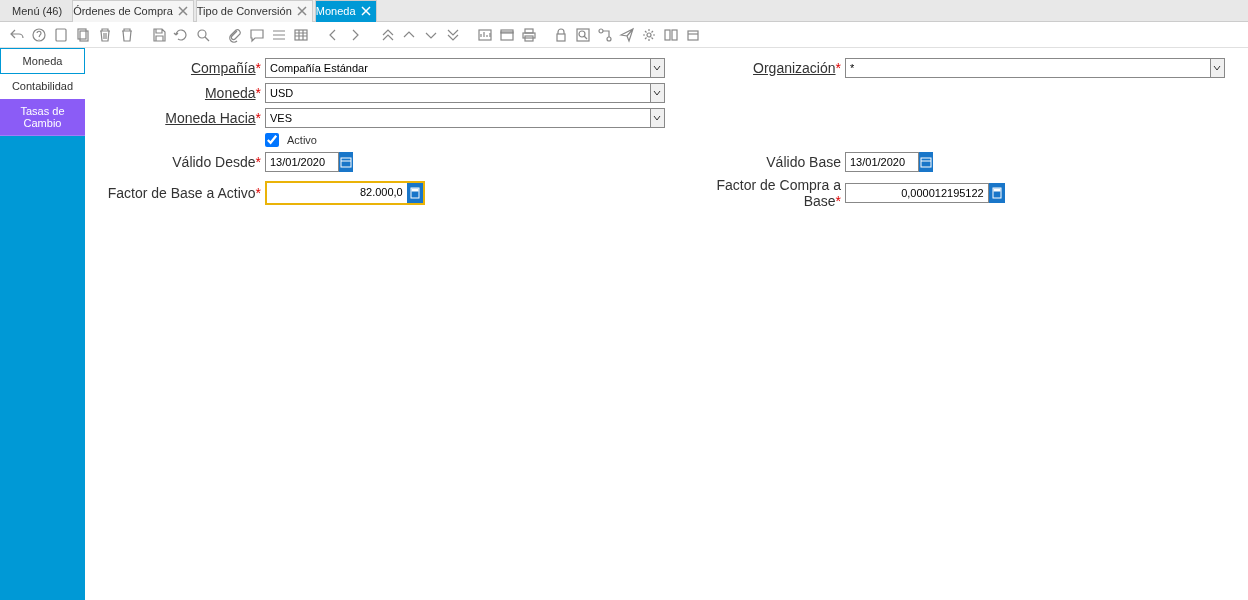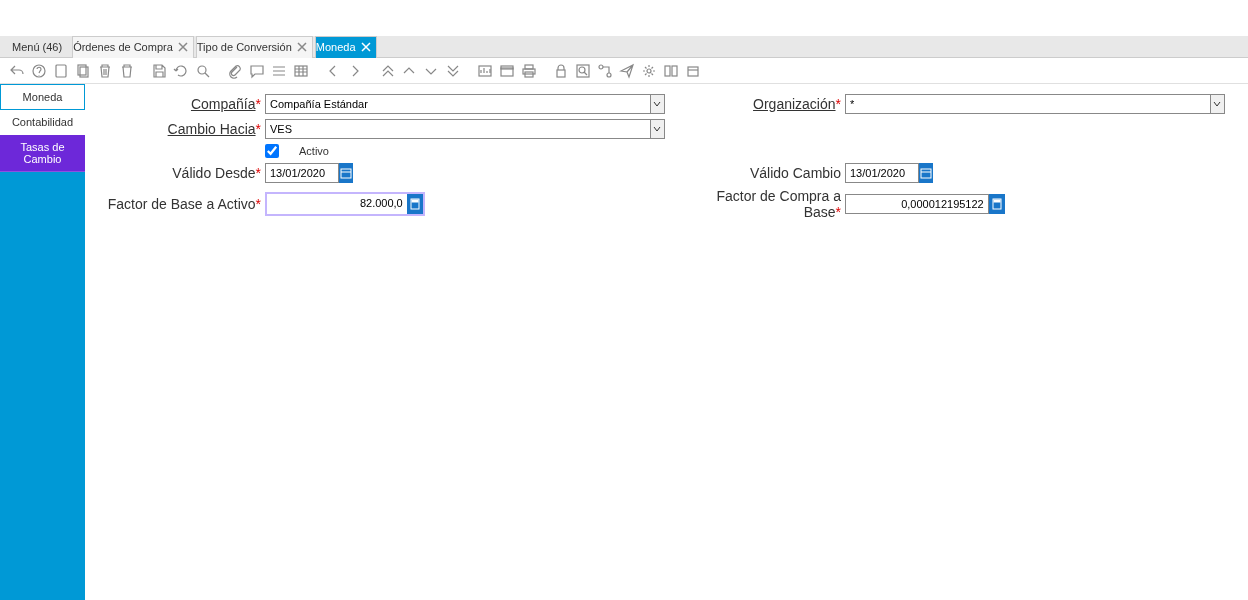--- a/index.html
+++ b/index.html
@@ -1,38 +1,38 @@
 <!DOCTYPE html>
 <html><head>
 <meta charset="utf-8">
 <style>
   * { box-sizing: border-box; margin: 0; padding: 0; }
   body { font-family: Arial, sans-serif; font-size: 11px; color: #333; background: #fff; width: 1248px; height: 600px; overflow: hidden; }
 
   
-  .tabs-bar { display: flex; align-items: center; background: #e8e8e8; border-bottom: 1px solid #ccc; height: 22px; padding-left: 2px; margin-top: 36px; }
+  .tabs-bar { display: flex; align-items: center; background: #e8e8e8; border-bottom: 1px solid #ccc; height: 22px; padding-left: 2px; }
   .menu-label { padding: 3px 10px; font-size: 11px; color: #333; cursor: pointer; }
   .tab { display: flex; align-items: center; padding: 3px 0; background: #f5f5f5; border: 1px solid #ccc; border-bottom: none; margin-right: 2px; height: 22px; cursor: pointer; }
   .tab.active { background: #0099d6; color: #fff; }
   .tab span { margin-right: 4px; }
   .tab-close { width: 12px; height: 12px; display: inline-block; cursor: pointer; }
   .tab-close svg { width: 12px; height: 12px; }
 
   
   .toolbar { display: flex; align-items: center; gap: 4px; padding: 4px 8px; border-bottom: 1px solid #e0e0e0; height: 26px; }
   .toolbar-icon { width: 18px; height: 18px; display: flex; align-items: center; justify-content: center; cursor: pointer; color: #666; }
   .toolbar-icon svg { width: 16px; height: 16px; stroke: #888; fill: none; stroke-width: 1.2; }
   .toolbar-sep { width: 6px; }
 
   
   .body-wrap { display: flex; height: calc(600px - 48px); }
   .sidebar { width: 85px; background: #0099d6; display: flex; flex-direction: column; }
   .sidebar-item { padding: 6px 4px; text-align: center; font-size: 11px; cursor: pointer; color: #fff; border-bottom: 1px solid rgba(255,255,255,0.2); }
   .sidebar-item.active { background: #fff; color: #333; border: 1px solid #0099d6; }
-  .sidebar-item.selected { background: #6d28d9; color: #fff; }
+  .sidebar-item.selected { background: #8b5cf6; color: #fff; }
   .sidebar-item.white { background: #fff; color: #333; }
 
   
   .form-area { flex: 1; padding: 10px 20px; background: #fff; }
   .form-row { display: flex; align-items: center; margin-bottom: 5px; }
   .col-left { display: flex; align-items: center; width: 560px; }
   .col-right { display: flex; align-items: center; width: 560px; padding-left: 20px; }
   .field-label { width: 160px; text-align: right; font-size: 14px; color: #333; padding-right: 4px; }
   .field-label u { text-decoration: underline; }
   .req { color: #d00; }
@@ -43,23 +43,23 @@
   .dd-btn { width: 16px; height: 20px; border: 1px solid #888; background: #f0f0f0; display: flex; align-items: center; justify-content: center; cursor: pointer; }
   .dd-btn svg { width: 8px; height: 8px; }
   .date-field { display: flex; width: 80px; }
   .date-field .text-input { width: 74px; }
   .date-btn { width: 18px; height: 20px; background: #1976c9; display: flex; align-items: center; justify-content: center; border: 1px solid #1976c9; cursor: pointer; }
   .date-btn svg { width: 12px; height: 12px; stroke: #fff; fill: #fff; }
   .calc-btn { width: 18px; height: 20px; background: #1976c9; display: flex; align-items: center; justify-content: center; border: 1px solid #1976c9; cursor: pointer; }
   .calc-btn svg { width: 12px; height: 12px; stroke: #fff; fill: #fff; }
   .num-field { display: flex; width: 160px; }
   .num-field .text-input { text-align: right; }
-  .num-field.highlighted { border: 2px solid #c4b5fd; }
+  .num-field.highlighted { border: 2px solid #eab308; }
   .num-field.highlighted .text-input { border: none; height: 18px; }
-  .checkbox-wrap { display: flex; align-items: center; gap: 20px; margin-left: 0; }
+  .checkbox-wrap { display: flex; align-items: center; gap: 8px; margin-left: 0; }
   .checkbox-wrap input { width: 14px; height: 14px; }
 
 </style>
 </head>
 <body>
 
 <div class="tabs-bar">
   <div class="menu-label">Menú (46)</div>
   <div class="tab">
     <span>Órdenes de Compra</span>
@@ -282,24 +282,39 @@
             <div class="dd-btn">
                 <svg viewBox="0 0 8 8">
                   <path d="M1 2 L4 6 L7 2" stroke="#333" fill="none"></path>
                 </svg>
               </div>
           </div>
         </div>
       </div>
     </div>
 
-
-    <div class="form-row">
-      <div class="col-left">
-        <div class="field-label"><u>Cambio Hacia</u><span class="req">*</span></div>
+    <div class="form-row">
+      <div class="col-left">
+        <div class="field-label"><u>Moneda</u><span class="req">*</span></div>
+        <div class="field-control">
+          <div class="dropdown">
+            <input class="text-input" value="USD" style="">
+            <div class="dd-btn">
+                <svg viewBox="0 0 8 8">
+                  <path d="M1 2 L4 6 L7 2" stroke="#333" fill="none"></path>
+                </svg>
+              </div>
+          </div>
+        </div>
+      </div>
+    </div>
+
+    <div class="form-row">
+      <div class="col-left">
+        <div class="field-label"><u>Moneda Hacia</u><span class="req">*</span></div>
         <div class="field-control">
           <div class="dropdown">
             <input class="text-input" value="VES" style="">
             <div class="dd-btn">
                 <svg viewBox="0 0 8 8">
                   <path d="M1 2 L4 6 L7 2" stroke="#333" fill="none"></path>
                 </svg>
               </div>
           </div>
         </div>
@@ -328,21 +343,21 @@
             <div class="date-btn">
                 <svg viewBox="0 0 12 12">
                   <rect x="1" y="2" width="10" height="9" fill="none" stroke="#fff"></rect>
                   <path d="M1 5 H11" stroke="#fff"></path>
                 </svg>
               </div>
           </div>
         </div>
       </div>
       <div class="col-right">
-        <div class="field-label">Válido Cambio</div>
+        <div class="field-label">Válido Base</div>
         <div class="field-control">
           <div class="date-field">
             <input class="text-input" value="13/01/2020" style="">
             <div class="date-btn">
                 <svg viewBox="0 0 12 12">
                   <rect x="1" y="2" width="10" height="9" fill="none" stroke="#fff"></rect>
                   <path d="M1 5 H11" stroke="#fff"></path>
                 </svg>
               </div>
           </div>

